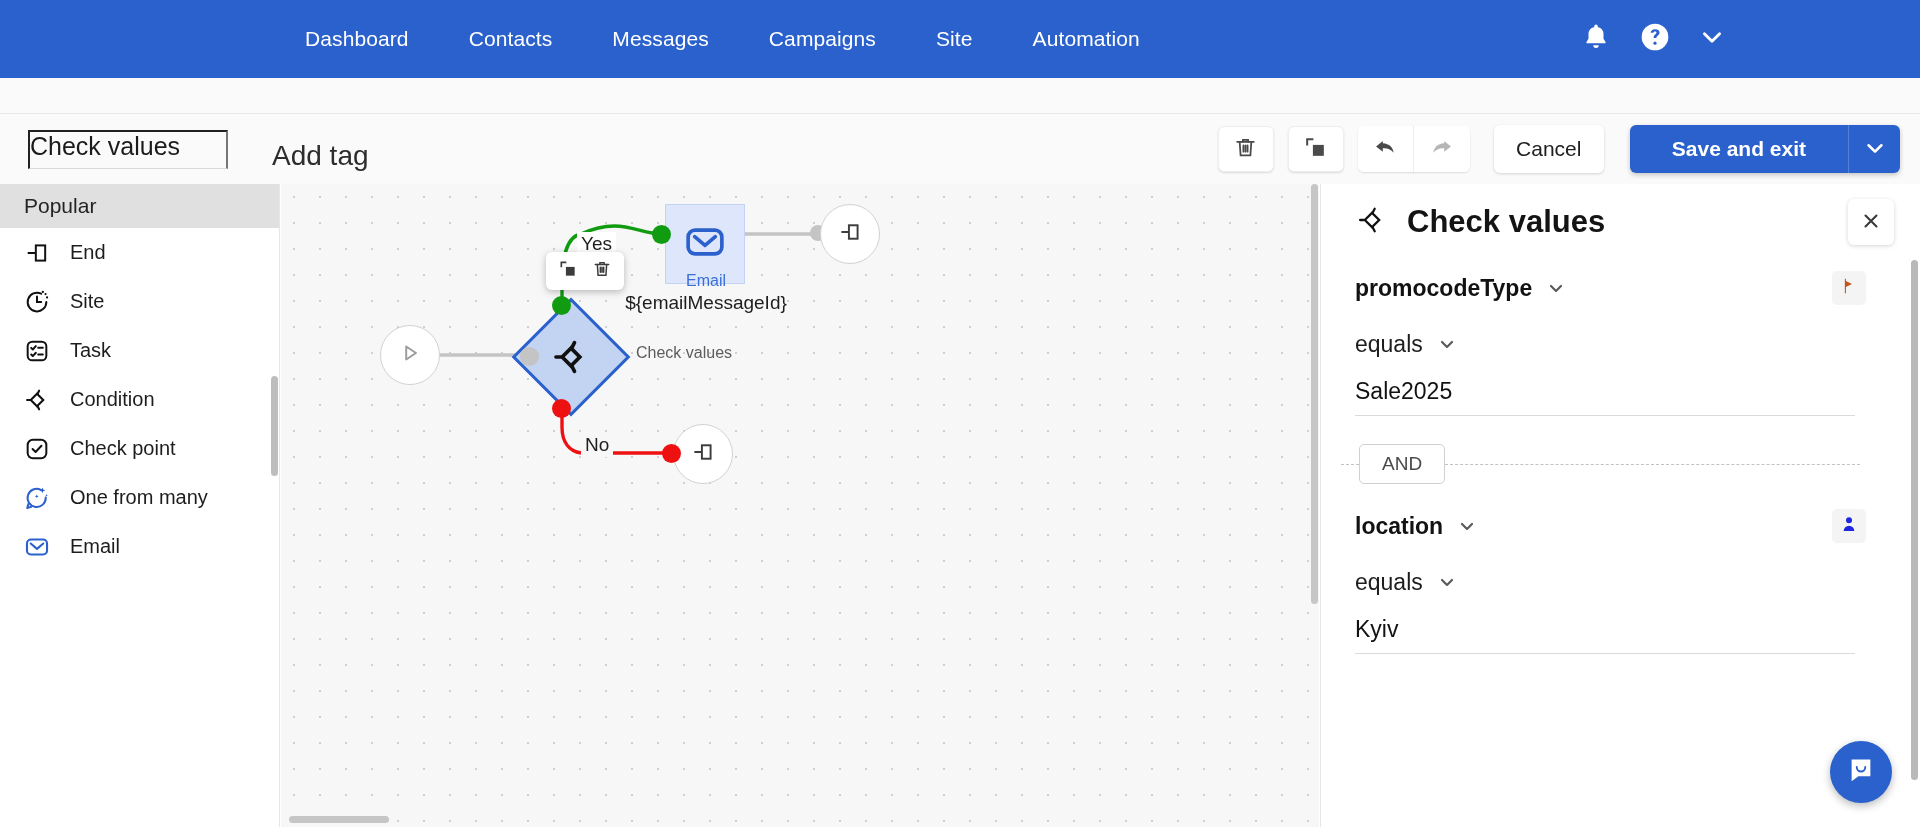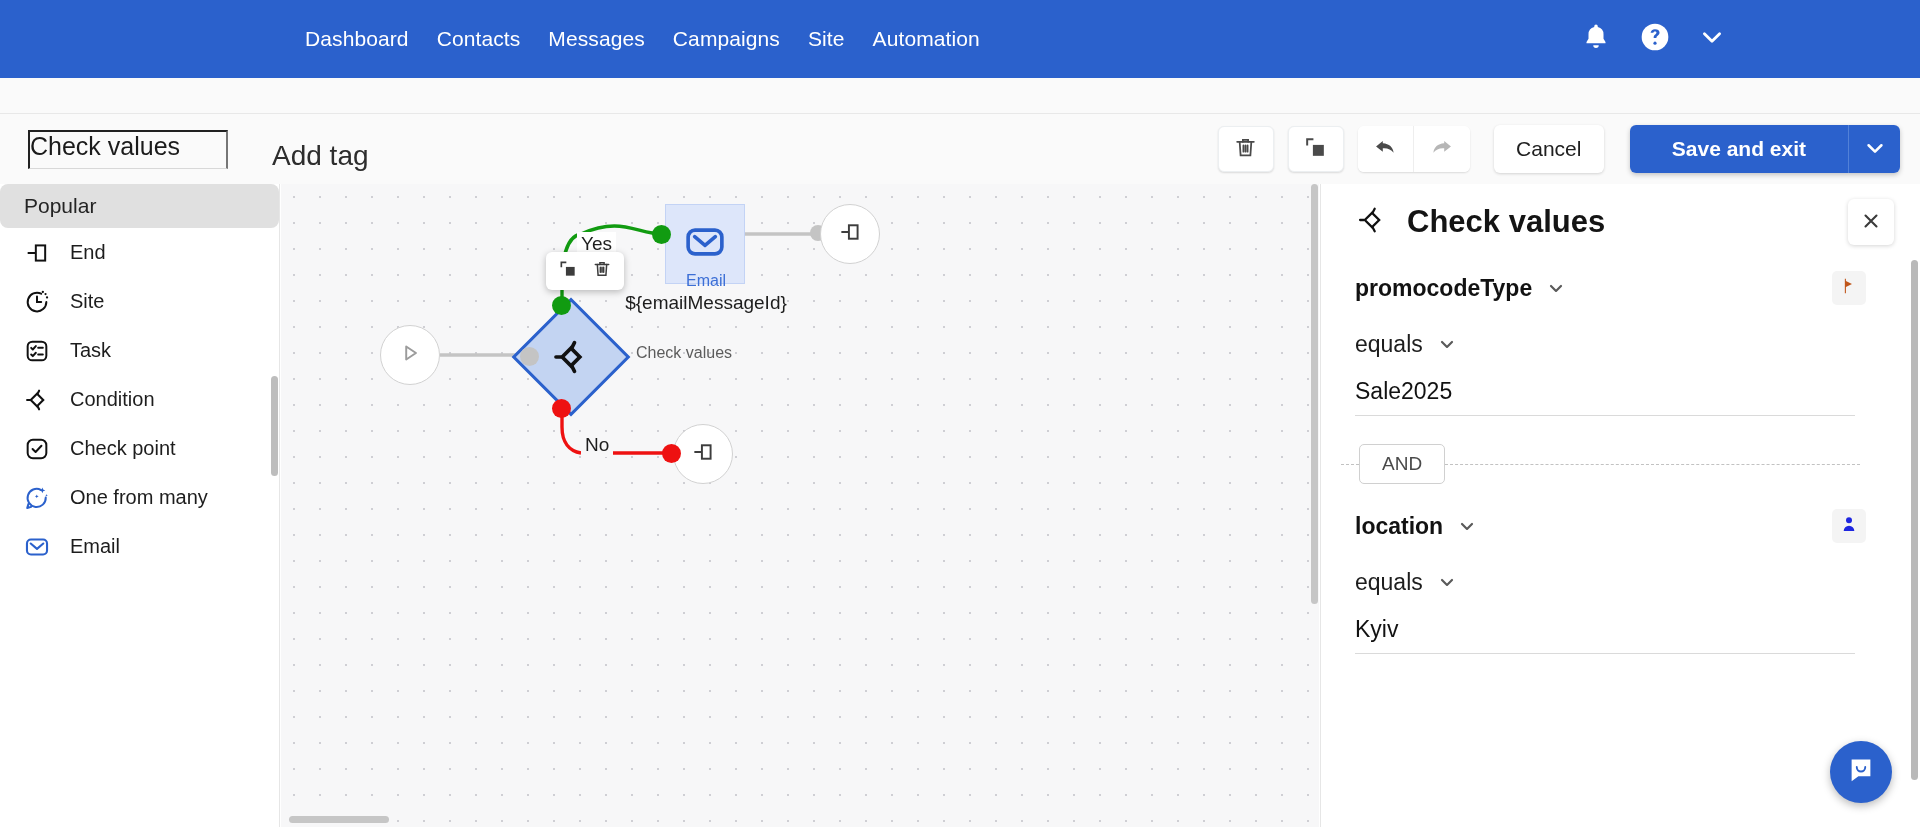--- a/index.html
+++ b/index.html
@@ -10,21 +10,21 @@
     overflow: hidden;
   }
   .app { position: relative; width: 1920px; height: 827px; }
 
   
   .topnav {
     position: absolute; left: 0; top: 0; width: 1920px; height: 78px;
     background: #2b61cc;
     display: flex; align-items: center;
   }
-  .nav-links { display: flex; align-items: flex-start; gap: 28px; margin-left: 305px; }
+  .nav-links { display: flex; align-items: flex-start; gap: 60px; margin-left: 305px; }
   .nav-link {
     color: #ffffff; font-size: 21px; letter-spacing: .1px;
     cursor: pointer; white-space: nowrap;
   }
   .nav-right { margin-left: auto; display: flex; align-items: center; gap: 28px; margin-right: 195px; }
   .bell-icon, .help-icon { cursor: pointer; display: block; }
   .caret-down-nav { cursor: pointer; display: block; }
 
   
   .subbar {
@@ -74,21 +74,21 @@
     display: flex; align-items: center; justify-content: center; cursor: pointer;
   }
 
   
   .palette {
     position: absolute; left: 0; top: 184px; width: 280px; height: 643px;
     background: #ffffff; border-right: 1px solid #e6e6e6; overflow: hidden;
   }
   .pal-group {
     height: 44px; background: #e0e0e0; display: flex; align-items: center;
-    padding-left: 24px; font-size: 21px; color: #242424; border-radius: 8px;
+    padding-left: 24px; font-size: 21px; color: #242424;
   }
   .pal-item {
     height: 49px; display: flex; align-items: center; padding-left: 22px; gap: 18px;
     cursor: pointer; font-size: 20px; color: #1d1d1d;
   }
   .pal-icon { width: 30px; height: 30px; display: flex; align-items: center; justify-content: center; flex: 0 0 30px; }
   .palette-scrollbar {
     position: absolute; right: 1px; top: 192px; width: 7px; height: 100px;
     background: #bdbdbd; border-radius: 4px; cursor: pointer;
   }

